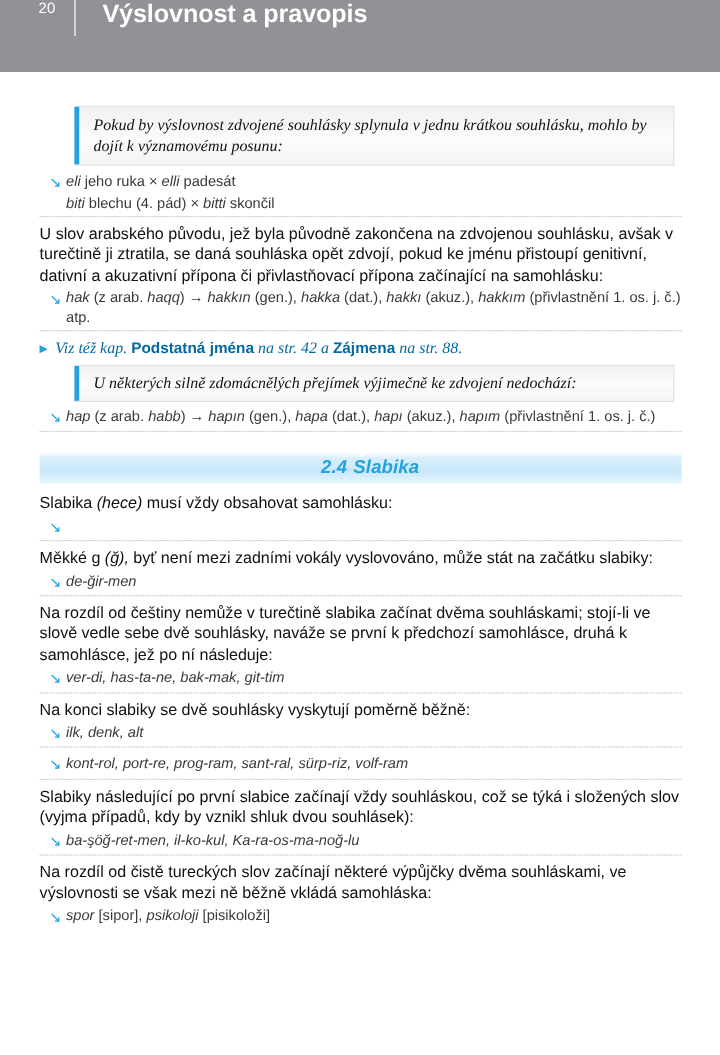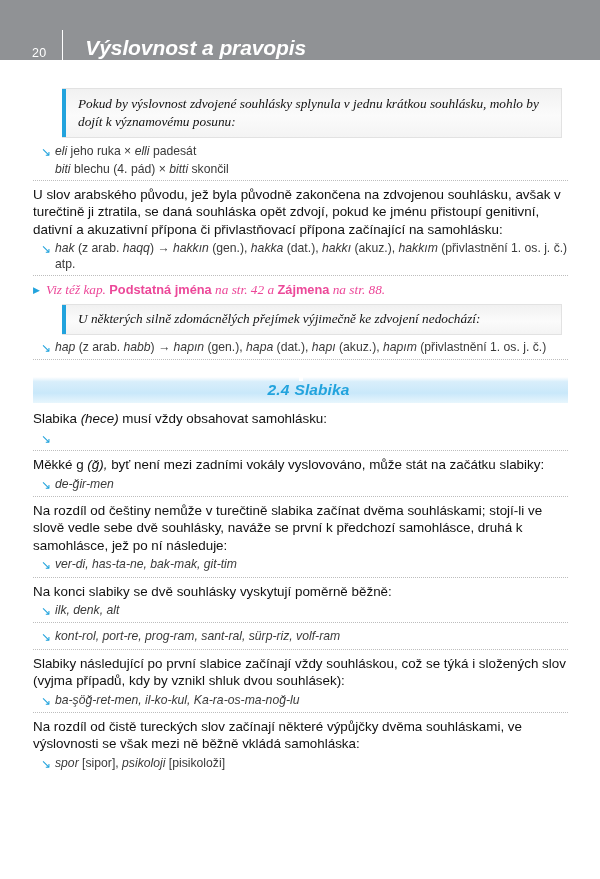--- a/index.html
+++ b/index.html
@@ -23,39 +23,38 @@
   }
 
   
   .header-bar {
     position: absolute;
     top: 0; left: 0;
     width: 600px;
     height: 60px;
     background: #909295;
     display: flex;
-    align-items: flex-end;
+    align-items: flex-start;
   }
   .folio {
     color: #ffffff;
     font-size: 12.5px;
     margin-left: 32px;
     letter-spacing: 0.2px;
   }
   .folio-rule {
     width: 1px;
     height: 30px;
     background: #ffffff;
     margin-left: 16px;
   }
   .header-title {
     color: #ffffff;
     font-size: 21px;
     font-weight: bold;
-    font-style: italic;
     margin-left: 22px;
     letter-spacing: -0.1px;
   }
 
   
   .content {
     position: absolute;
     top: 60px;
     left: 33px;
     width: 535px;
@@ -142,21 +141,21 @@
     color: #22a3dd;
     font-size: 9px;
     line-height: 1;
     position: relative;
     top: -1px;
   }
   .xref-text {
     font-family: "Liberation Serif", serif;
     font-style: italic;
     font-size: 13.3px;
-    color: #ec4899;
+    color: #0369a1;
   }
   .xref-text b { font-weight: bold; font-style: normal; font-family: "Liberation Sans", sans-serif; font-size: 12.8px; }
 
   
   .section-head {
     margin-top: 16px;
     width: 535px;
     height: 27px;
     background: linear-gradient(to bottom, #ffffff 0%, #d9eefb 18%, #c9e8fa 62%, #e8f6fd 100%);
     border-top: 1px solid #ffffff;

